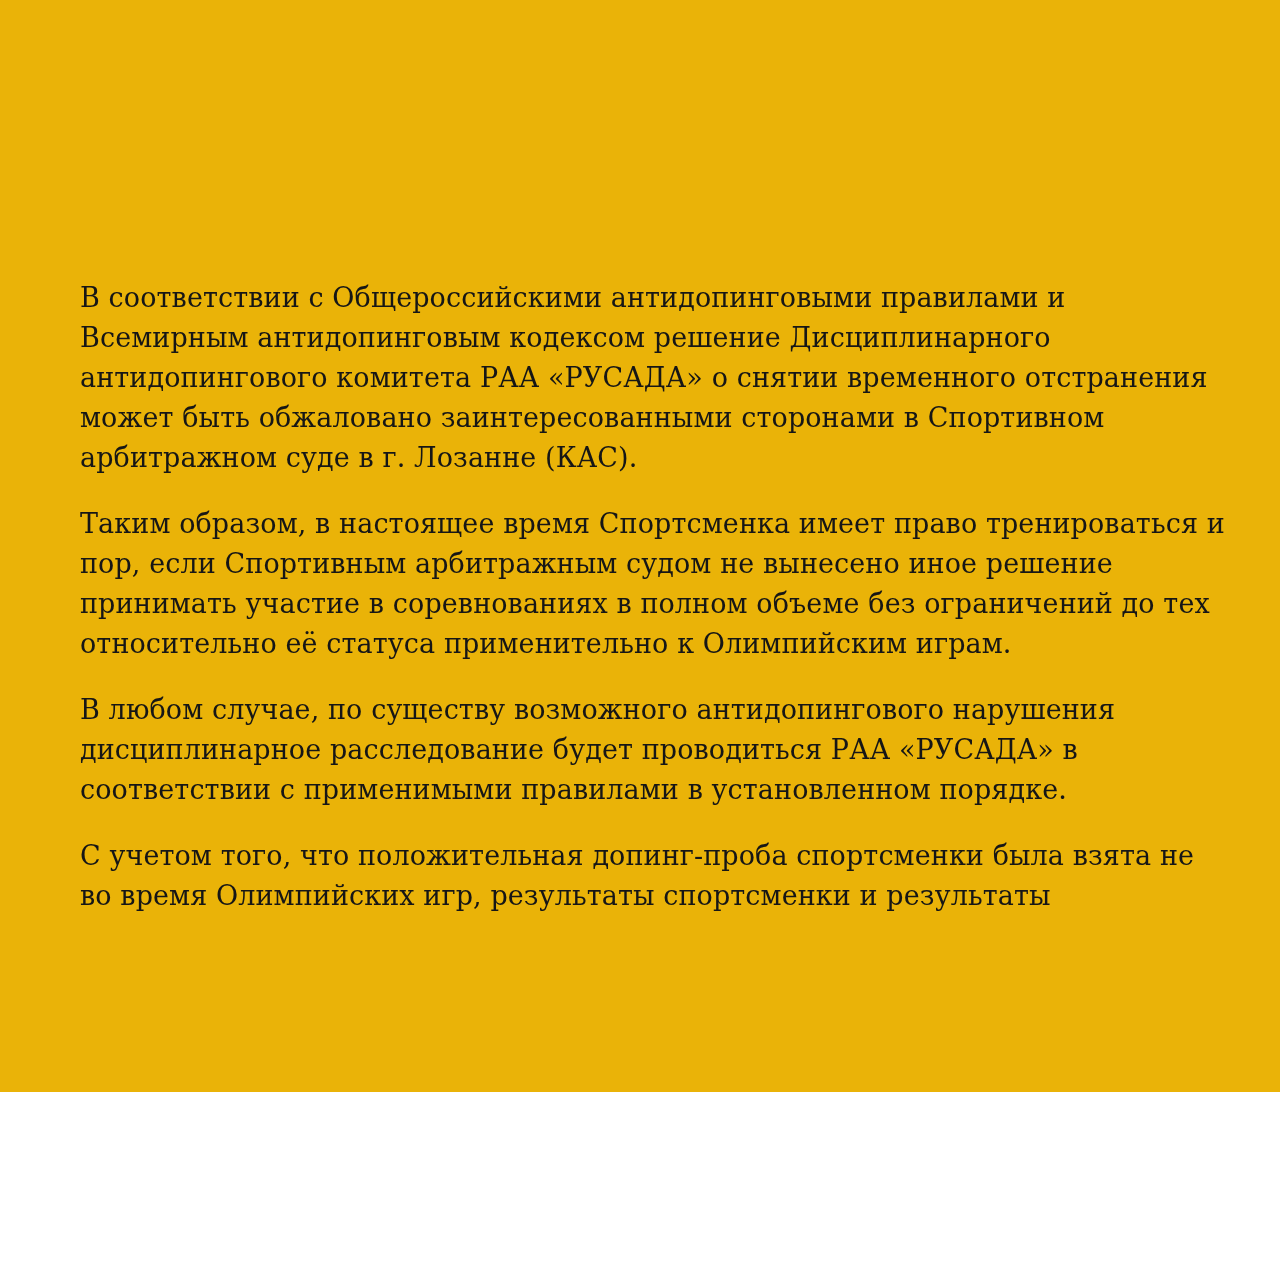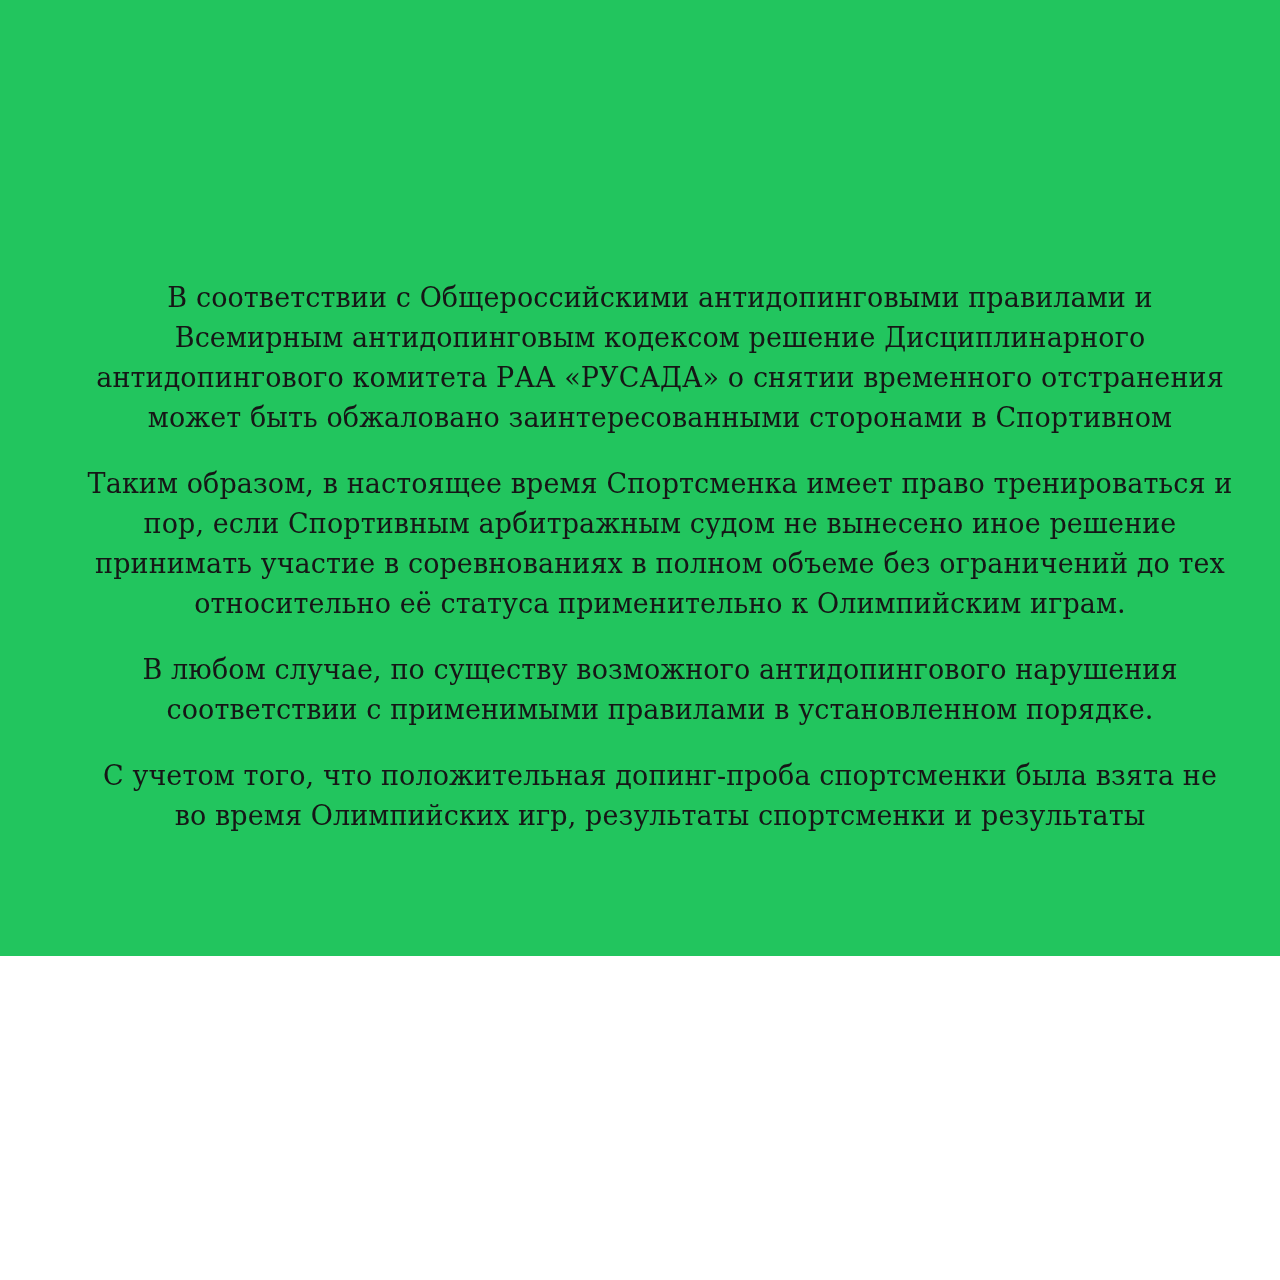--- a/index.html
+++ b/index.html
@@ -6,25 +6,24 @@
     margin: 0;
     padding: 0;
     background: #ffffff;
     width: 1280px;
     height: 1280px;
     overflow: hidden;
   }
   .page {
     position: relative;
     width: 1280px;
-    height: 956px;
-    background: #22c55e;
+    height: 1092px;
+    background: #eab308;
     font-family: "DejaVu Serif", "Liberation Serif", serif;
     color: #161616;
-    text-align: center;
   }
   .doc-body {
     position: absolute;
     left: 80px;
     top: 278px;
     right: 40px;
   }
   .doc-body p {
     margin: 0 0 26px 0;
     padding: 0;
@@ -44,29 +43,31 @@
 </head>
 <body style="background: rgb(255, 255, 255);">
 
 <div class="page" style="color: rgb(22, 22, 22);">
   <main class="doc-body">
       <p>
         <span class="line">В соответствии с Общероссийскими антидопинговыми правилами и</span>
         <span class="line">Всемирным антидопинговым кодексом решение Дисциплинарного</span>
         <span class="line">антидопингового комитета РАА «РУСАДА» о снятии временного отстранения</span>
         <span class="line">может быть обжаловано заинтересованными сторонами в Спортивном</span>
+        <span class="line">арбитражном суде в г. Лозанне (КАС).</span>
       </p>
       <p>
         <span class="line">Таким образом, в настоящее время Спортсменка имеет право тренироваться и</span>
         <span class="line">пор, если Спортивным арбитражным судом не вынесено иное решение</span>
         <span class="line">принимать участие в соревнованиях в полном объеме без ограничений до тех</span>
         <span class="line">относительно её статуса применительно к Олимпийским играм.</span>
       </p>
       <p>
         <span class="line">В любом случае, по существу возможного антидопингового нарушения</span>
+        <span class="line">дисциплинарное расследование будет проводиться РАА «РУСАДА» в</span>
         <span class="line">соответствии с применимыми правилами в установленном порядке.</span>
       </p>
       <p>
         <span class="line">С учетом того, что положительная допинг-проба спортсменки была взята не</span>
         <span class="line">во время Олимпийских игр, результаты спортсменки и результаты</span>
       </p>
     </main>
 </div>
 
 </body></html>

